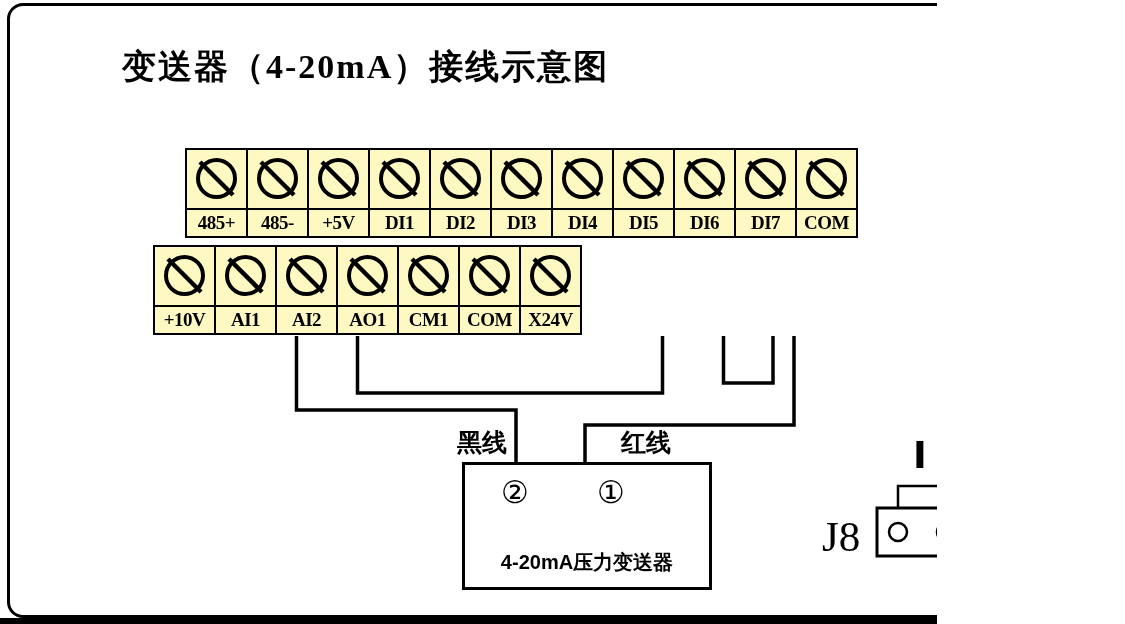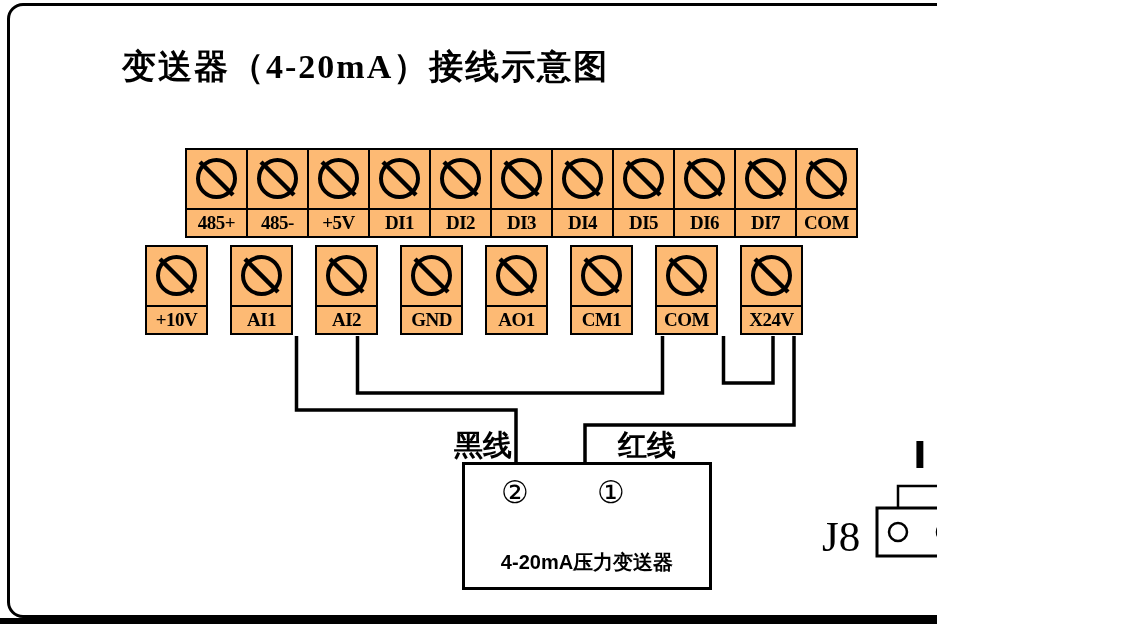--- a/index.html
+++ b/index.html
@@ -9,35 +9,35 @@
 
   .frame { position:absolute; left:7px; top:3px; width:1111px; height:615px;
            border:3px solid #000; border-radius:16px; }
   .bottom-bar { position:absolute; left:0; bottom:0; width:100%; height:6px; background:#000; }
 
   .title { position:absolute; left:122px; top:44px; font-size:34px; font-weight:bold;
            font-family:"Liberation Serif", serif; letter-spacing:2px; white-space:nowrap; }
 
   .t-row { position:absolute; display:flex; }
   .t-row-top { left:185px; top:148px; }
-  .t-row-bottom { left:145px; top:245px;gap:24px; }
-  .t-cell { width:63px; border:2px solid #000; margin-left:-2px; background:#fdba74; }
+  .t-row-bottom { left:153px; top:245px; }
+  .t-cell { width:63px; border:2px solid #000; margin-left:-2px; background:#fef9c3; }
   .t-cell:first-child { margin-left:0; }
   .screw { height:60px; border-bottom:2px solid #000; display:flex; align-items:center; justify-content:center; }
   .screw svg { width:59px; height:56px; display:block; }
   .t-label { height:26px; line-height:25px; text-align:center;
              font-family:"Liberation Serif", serif; font-weight:bold; font-size:19px; letter-spacing:-0.5px; }
 
   .wire-svg { position:absolute; left:0; top:0; }
   .wire { fill:none; stroke:#000; stroke-width:3.5; }
   .bracket { fill:none; stroke:#000; stroke-width:2.5; }
   .j8rect { fill:#fff; stroke:#000; stroke-width:3; }
   .pin { fill:#fff; stroke:#000; stroke-width:2.5; }
 
-  .wire-label { position:absolute; font-size:29px; font-weight:bold; width:60px; text-align:right; white-space:nowrap; }
+  .wire-label { position:absolute; font-size:25px; font-weight:bold; width:60px; text-align:center; white-space:nowrap; }
   .black-label { left:452px; top:426px; }
   .red-label { left:592px; top:426px;margin-left:24px; }
 
   .transmitter { position:absolute; left:462px; top:462px; width:250px; height:128px;
                  border:3px solid #000; background:#fff; }
   .circled { position:absolute; font-size:31px; top:11px; line-height:34px; }
   .c2 { left:36px; }
   .c1 { left:132px; }
   .trans-label { position:absolute; left:0; right:0; top:84px; text-align:center;
                  font-size:20px; font-weight:bold; white-space:nowrap; }
@@ -200,29 +200,20 @@
         </div>
         <div class="t-label">AI2</div>
       </div>
       <div class="t-cell">
         <div class="screw">
           <svg viewBox="0 0 59 56">
             <circle cx="29.5" cy="27.5" r="18.5" fill="none" stroke="#000" stroke-width="4"></circle>
             <line x1="13" y1="11" x2="46" y2="44" stroke="#000" stroke-width="4.5"></line>
           </svg>
         </div>
-        <div class="t-label">GND</div>
-      </div>
-      <div class="t-cell">
-        <div class="screw">
-          <svg viewBox="0 0 59 56">
-            <circle cx="29.5" cy="27.5" r="18.5" fill="none" stroke="#000" stroke-width="4"></circle>
-            <line x1="13" y1="11" x2="46" y2="44" stroke="#000" stroke-width="4.5"></line>
-          </svg>
-        </div>
         <div class="t-label">AO1</div>
       </div>
       <div class="t-cell">
         <div class="screw">
           <svg viewBox="0 0 59 56">
             <circle cx="29.5" cy="27.5" r="18.5" fill="none" stroke="#000" stroke-width="4"></circle>
             <line x1="13" y1="11" x2="46" y2="44" stroke="#000" stroke-width="4.5"></line>
           </svg>
         </div>
         <div class="t-label">CM1</div>

